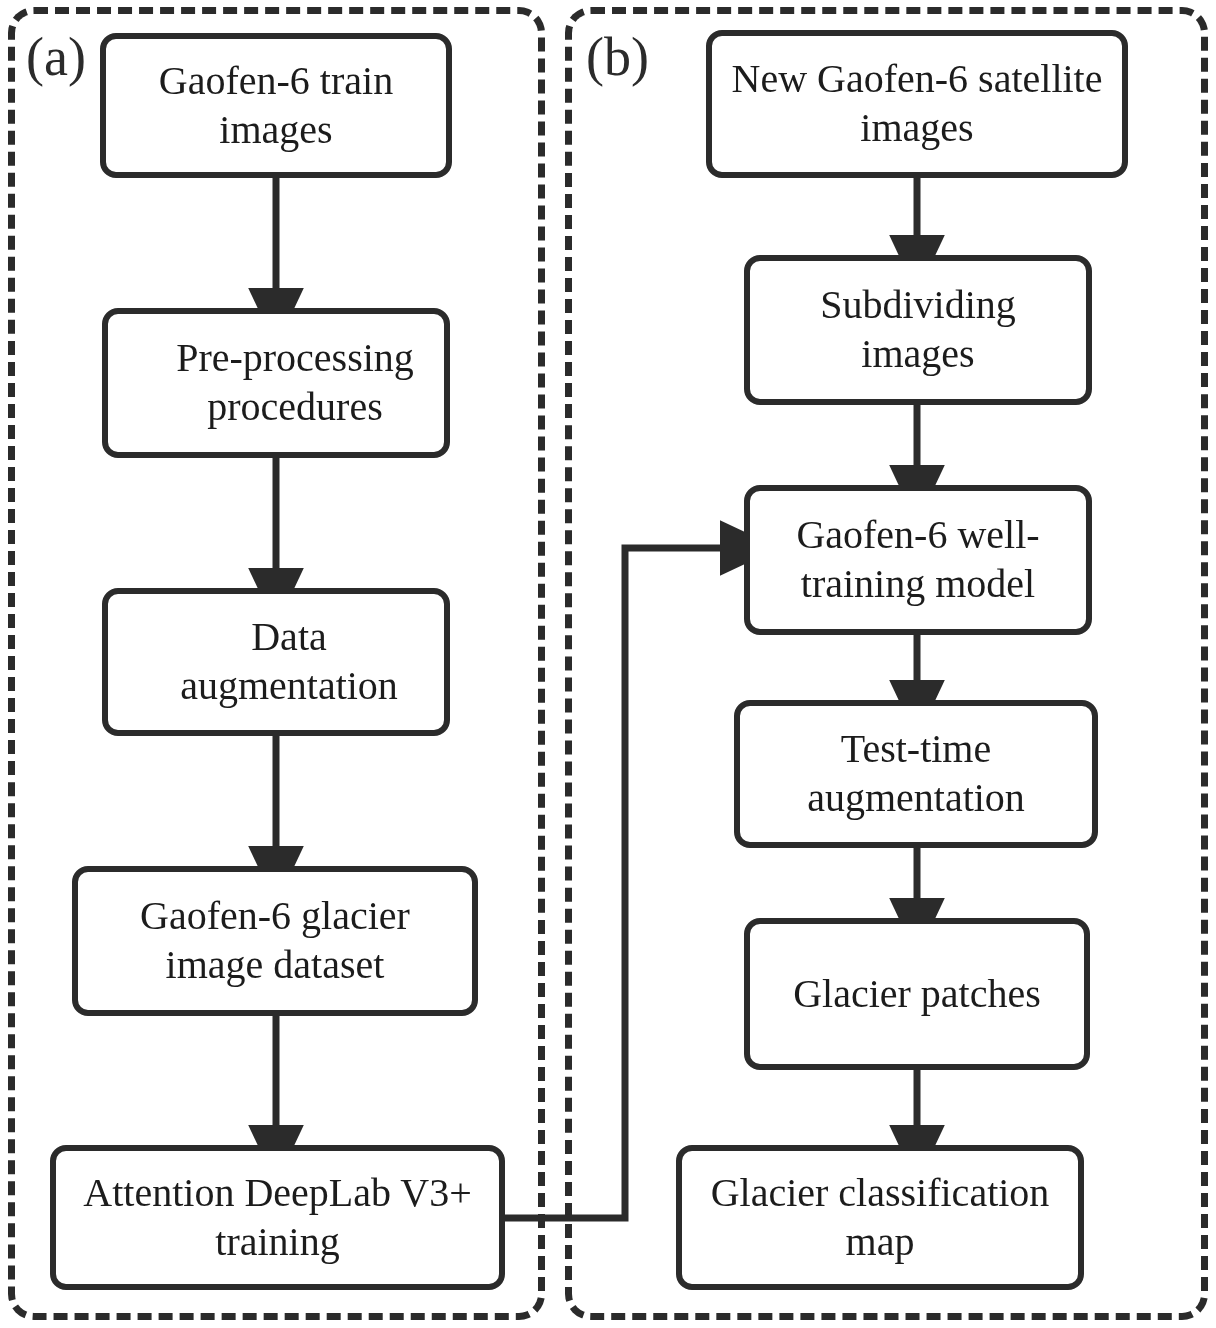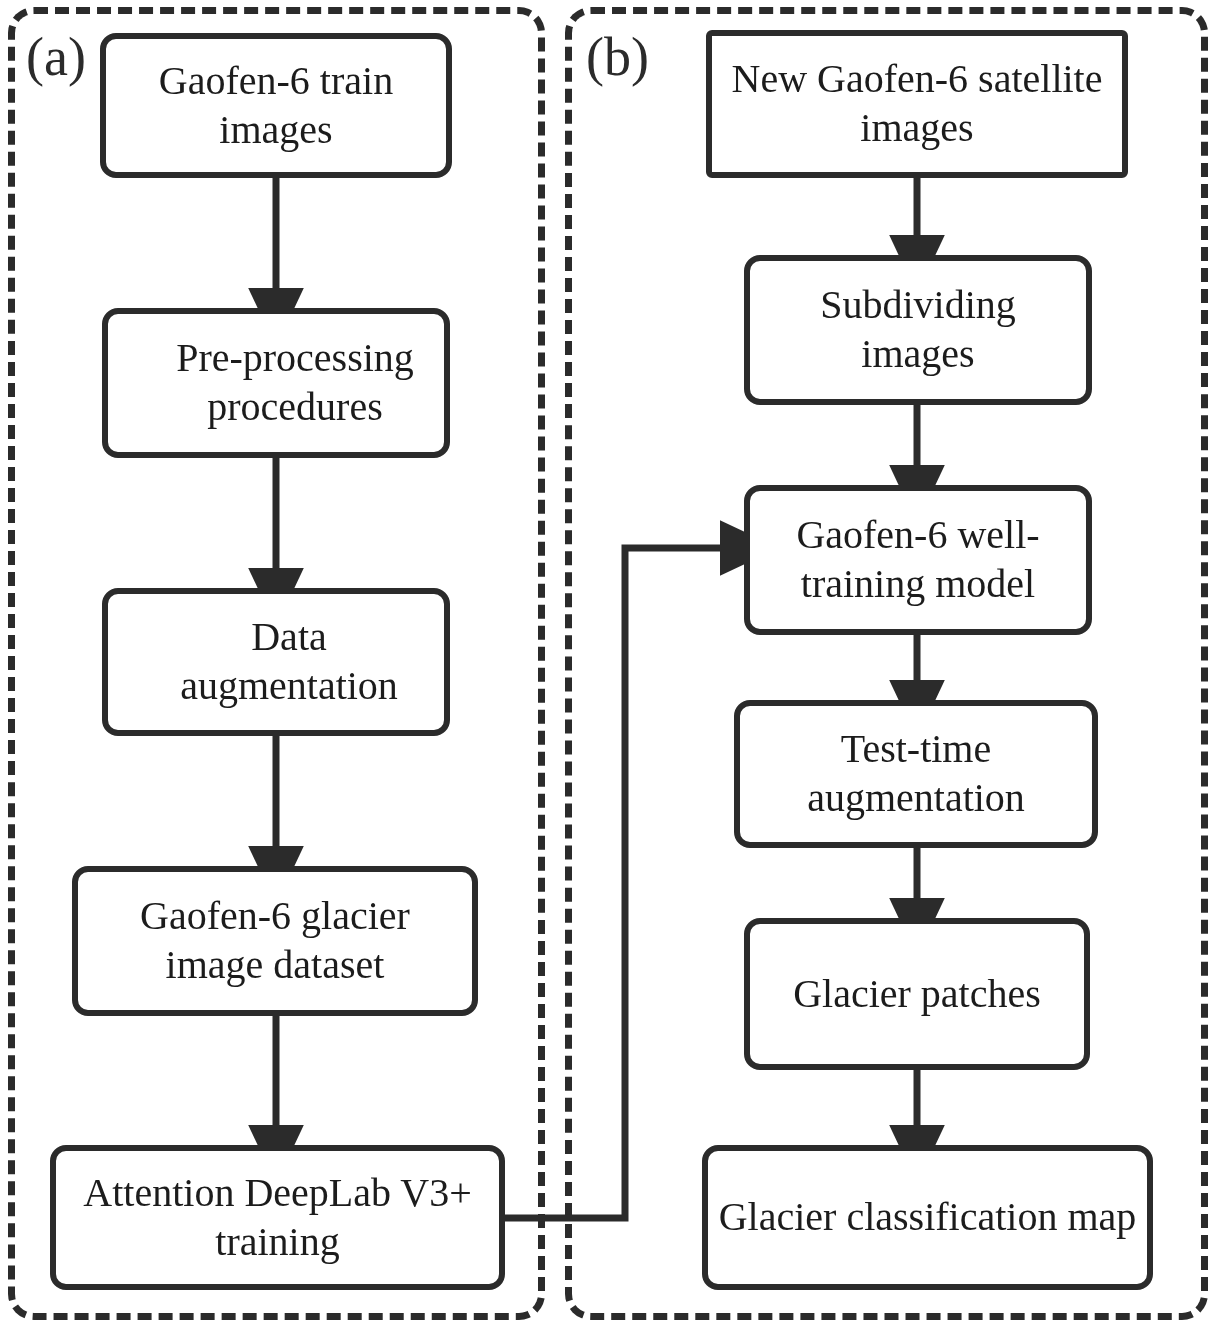--- a/index.html
+++ b/index.html
@@ -111,37 +111,37 @@
   </div>
 
   <div class="node" style="left:72px; top:866px; width:406px; height:150px;">
     <span>Gaofen-6 glacier image dataset</span>
   </div>
 
   <div class="node" style="left:50px; top:1145px; width:455px; height:145px;">
     <span>Attention DeepLab V3+ training</span>
   </div>
 
-  <div class="node" style="left:706px; top:30px; width:422px; height:148px;border-radius:6px;">
+  <div class="node" style="left:706px; top:30px; width:422px; height:148px;">
     <span>New Gaofen-6 satellite images</span>
   </div>
 
   <div class="node" style="left:744px; top:255px; width:348px; height:150px;">
     <span>Subdividing images</span>
   </div>
 
   <div class="node" style="left:744px; top:485px; width:348px; height:150px;">
     <span>Gaofen-6 well-training model</span>
   </div>
 
   <div class="node" style="left:734px; top:700px; width:364px; height:148px;">
     <span>Test-time augmentation</span>
   </div>
 
   <div class="node" style="left:744px; top:918px; width:346px; height:152px;">
     <span>Glacier patches</span>
   </div>
 
-  <div class="node" style="left:702px; top:1145px; width:451px; height:145px;">
+  <div class="node" style="left:676px; top:1145px; width:408px; height:145px;">
     <span>Glacier classification map</span>
   </div>
 
 </div>
 
 </body></html>

